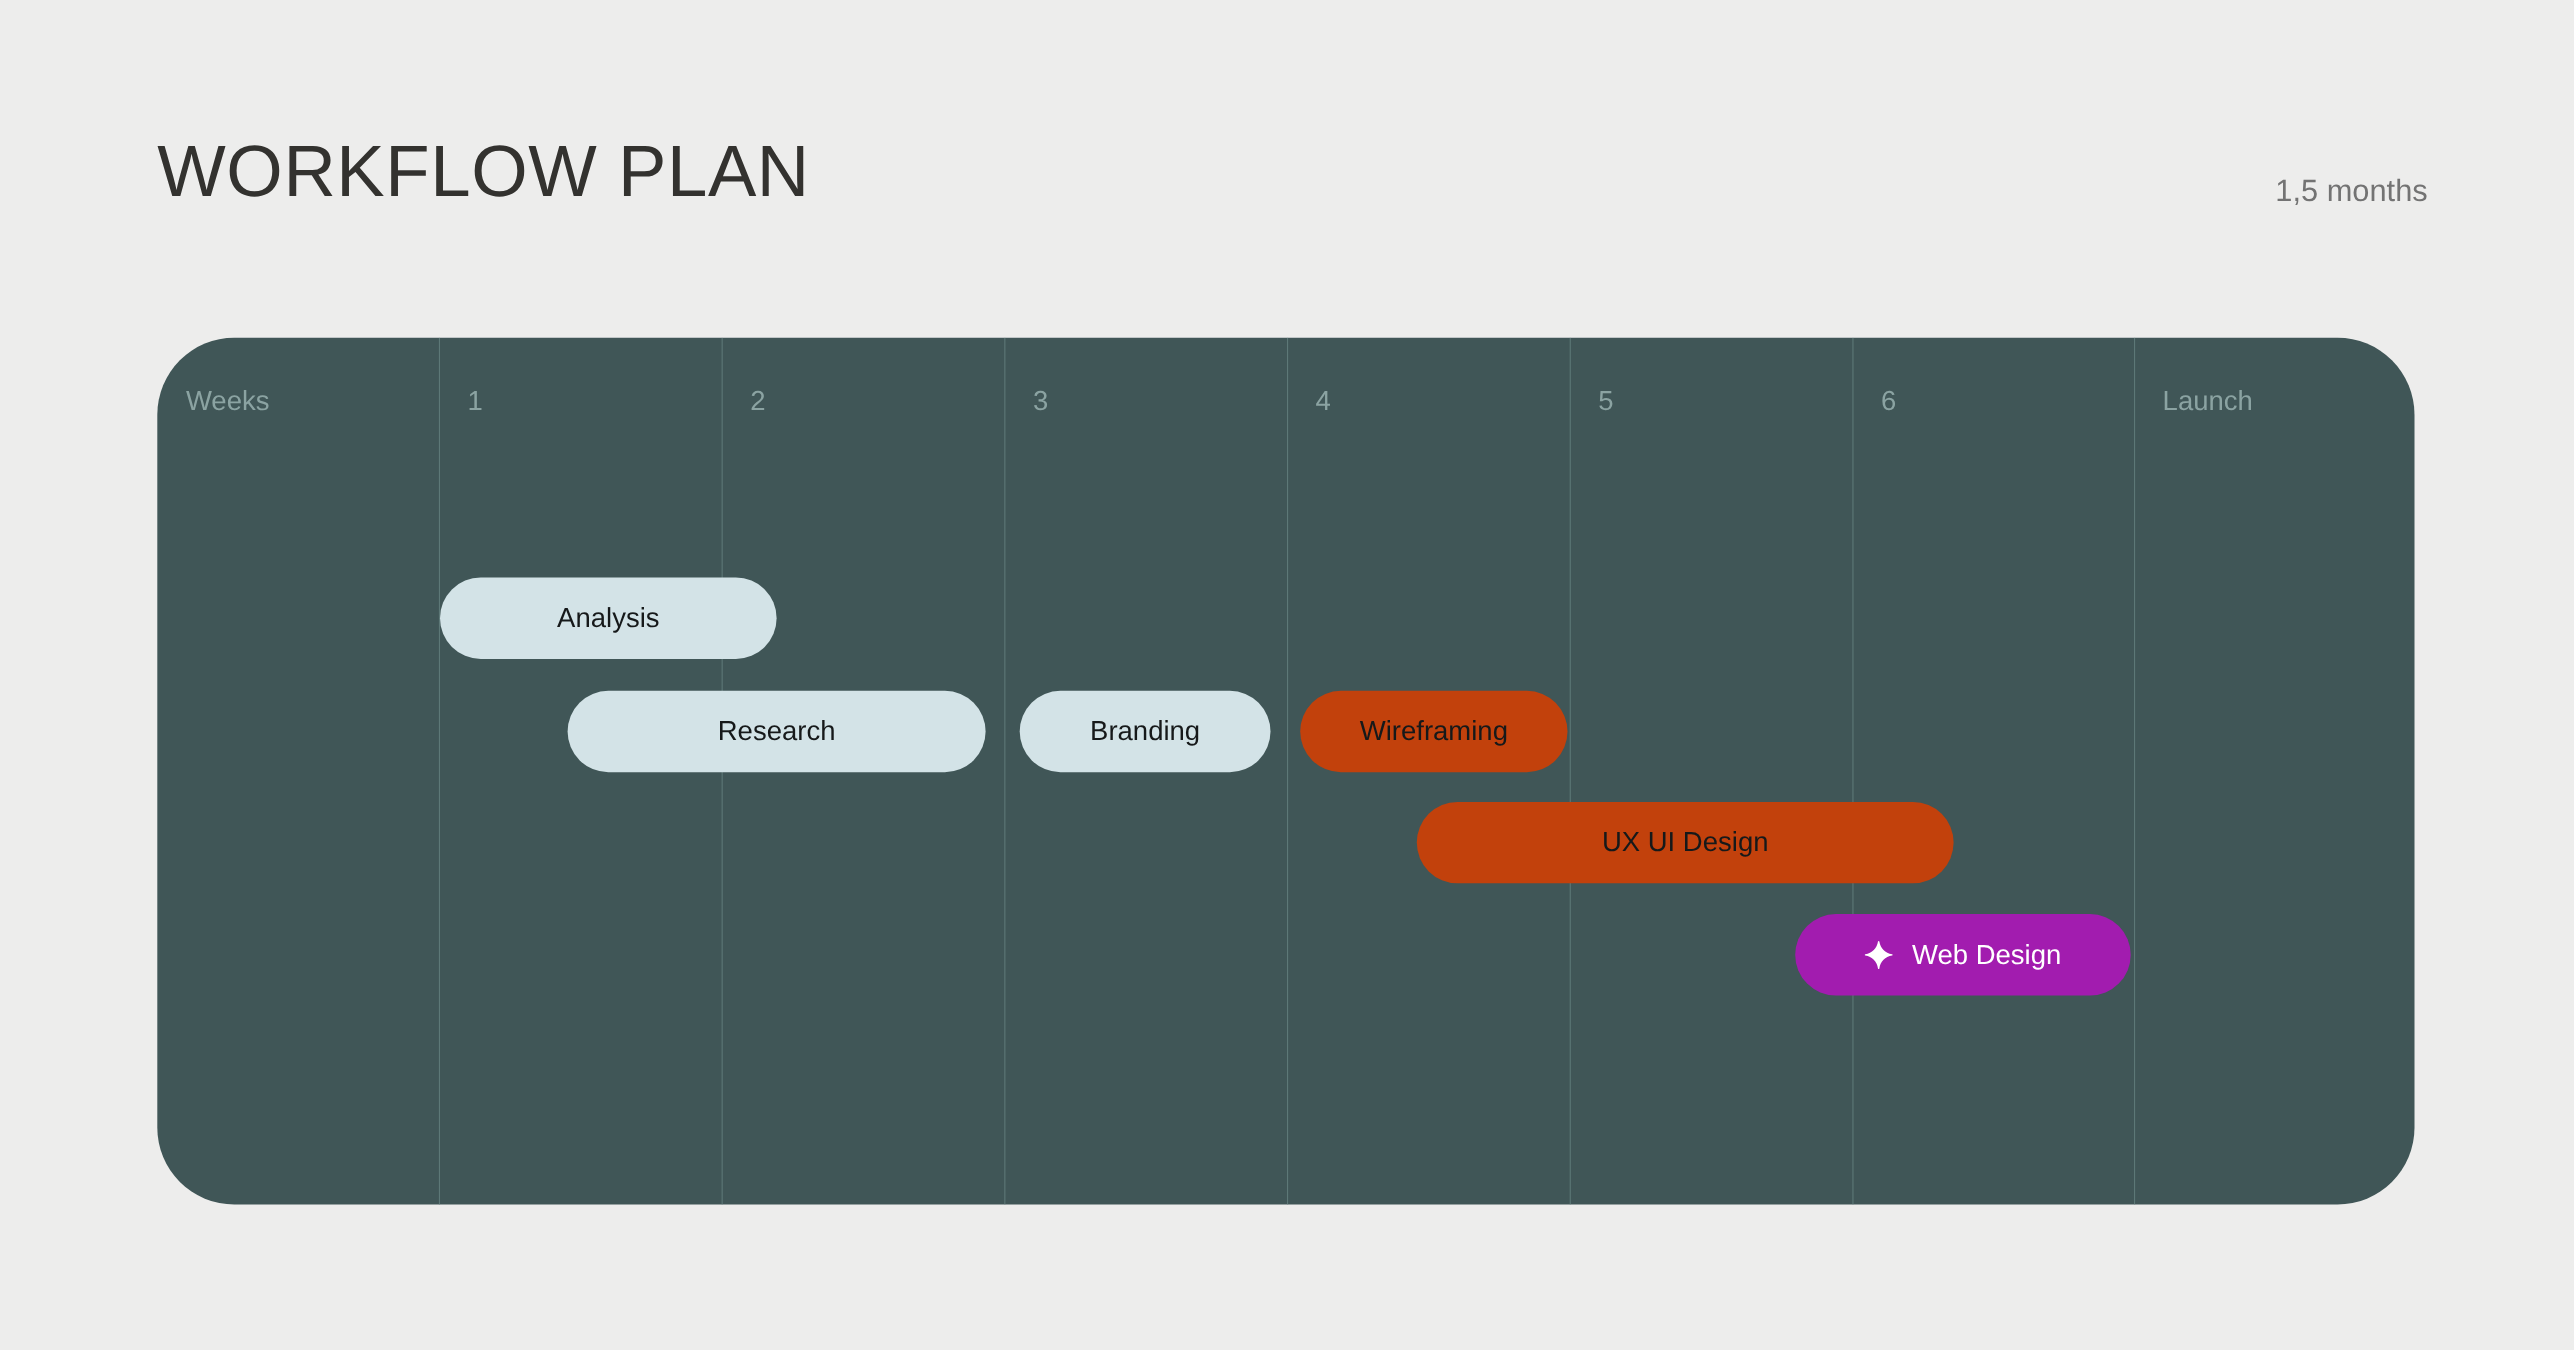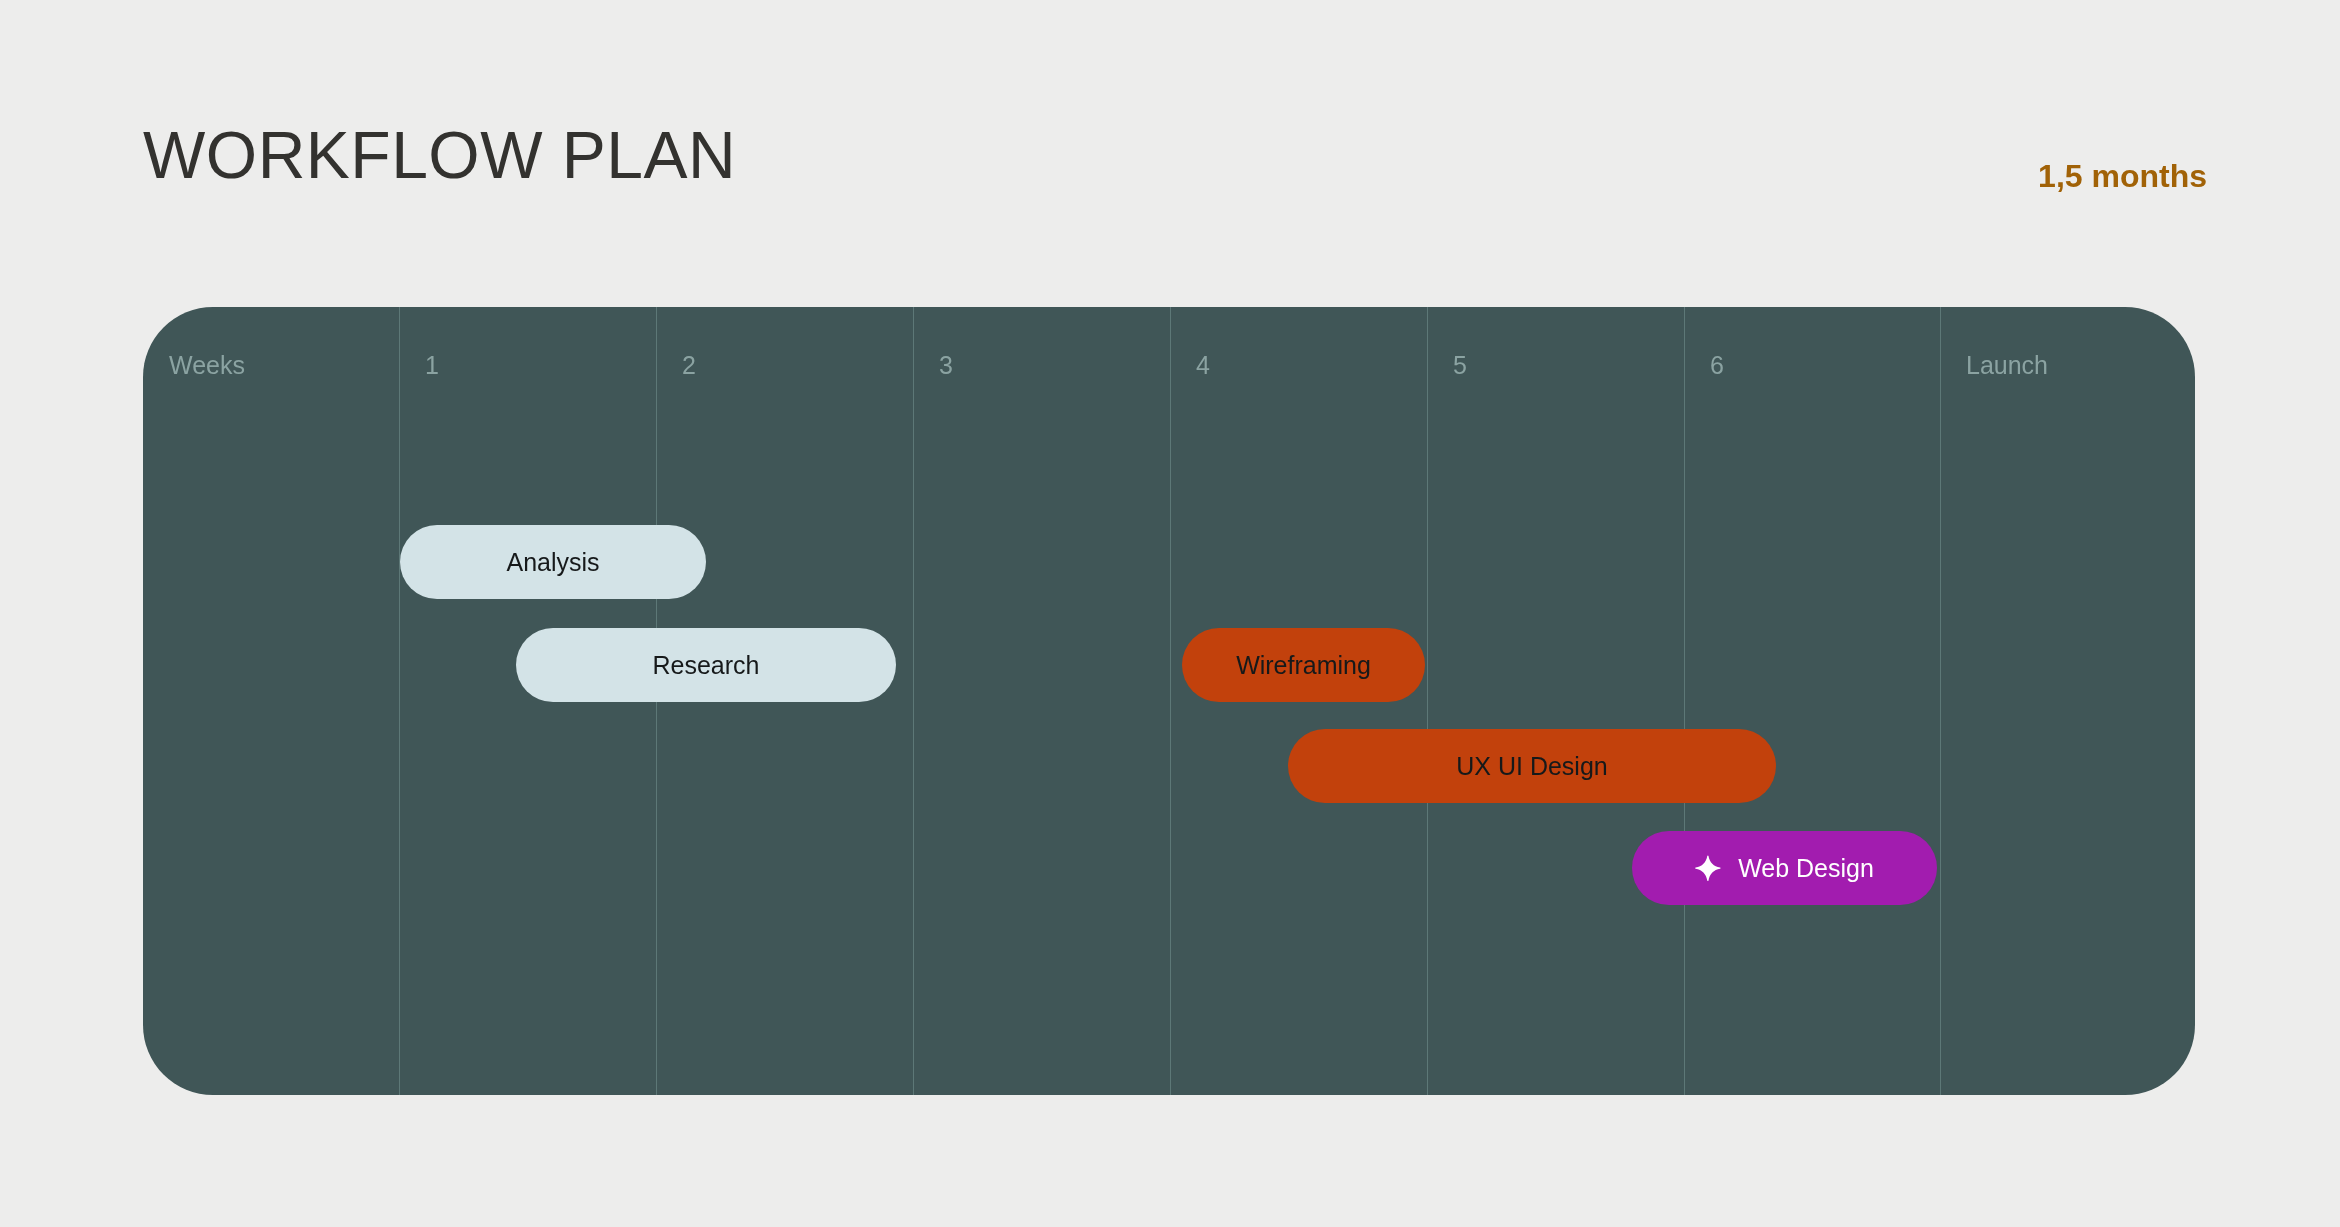--- a/index.html
+++ b/index.html
@@ -33,23 +33,23 @@
     font-weight: 300;
     letter-spacing: 0.5px;
     color: #33322f;
     line-height: 1;
     white-space: nowrap;
   }
   #duration-label {
     position: absolute;
     right: 133px;
     top: 160px;
-    font-size: 32px;
-    font-weight: 700;
-    color: #a16207;
+    font-size: 28px;
+    font-weight: 400;
+    color: #737373;
     line-height: 1;
     white-space: nowrap;
   }
 
   
   #timeline-panel {
     position: absolute;
     left: 143px;
     top: 307px;
     width: 2052px;
@@ -174,20 +174,23 @@
         <div class="col-label">Launch</div>
       </div>
     </div>
   <div id="task-bars">
       <div class="task-bar tone-mint" style="left: 373px; width: 380px; top: 321px;">
         <span class="task-label">Research</span>
       </div>
       <div class="task-bar tone-mint" style="left: 257px; width: 306px; top: 218px;">
         <span class="task-label">Analysis</span>
       </div>
+      <div class="task-bar tone-mint" style="left: 784px; width: 228px; top: 321px;">
+        <span class="task-label">Branding</span>
+      </div>
       <div class="task-bar tone-peach" style="left: 1039px; width: 243px; top: 321px;">
         <span class="task-label">Wireframing</span>
       </div>
       <div class="task-bar tone-peach" style="left: 1145px; width: 488px; top: 422px;">
         <span class="task-label">UX UI Design</span>
       </div>
       <div class="task-bar tone-orange" style="left: 1489px; width: 305px; top: 524px;">
         <span class="sparkle-icon">
           <svg viewBox="0 0 24 24" aria-hidden="true">
             <path fill="#ffffff" d="M12 0.8c0.9 5.6 4.7 9.4 10.3 10.3c0.6 0.1 0.6 1.0 0 1.1C16.7 13.1 12.9 17 12 22.6c-0.1 0.6-1.0 0.6-1.1 0C10 17 6.2 13.1 0.6 12.2c-0.6-0.1-0.6-1.0 0-1.1C6.2 10.2 10 6.4 10.9 0.8c0.1-0.6 1.0-0.6 1.1 0z"></path>

